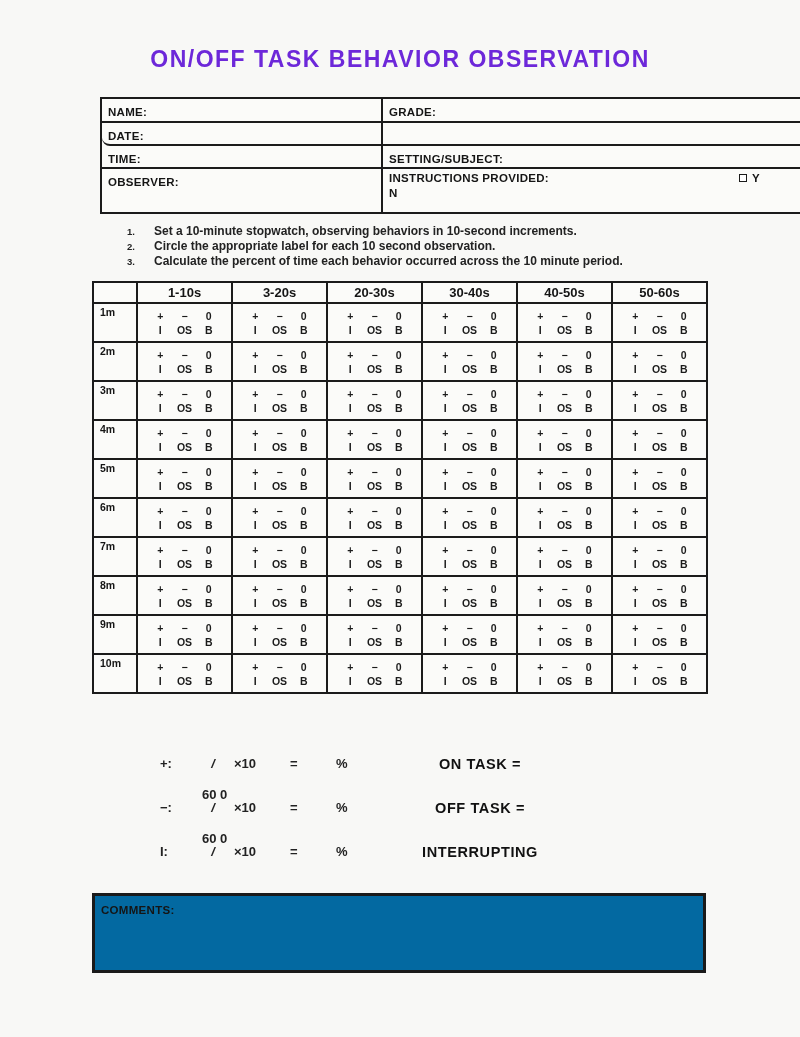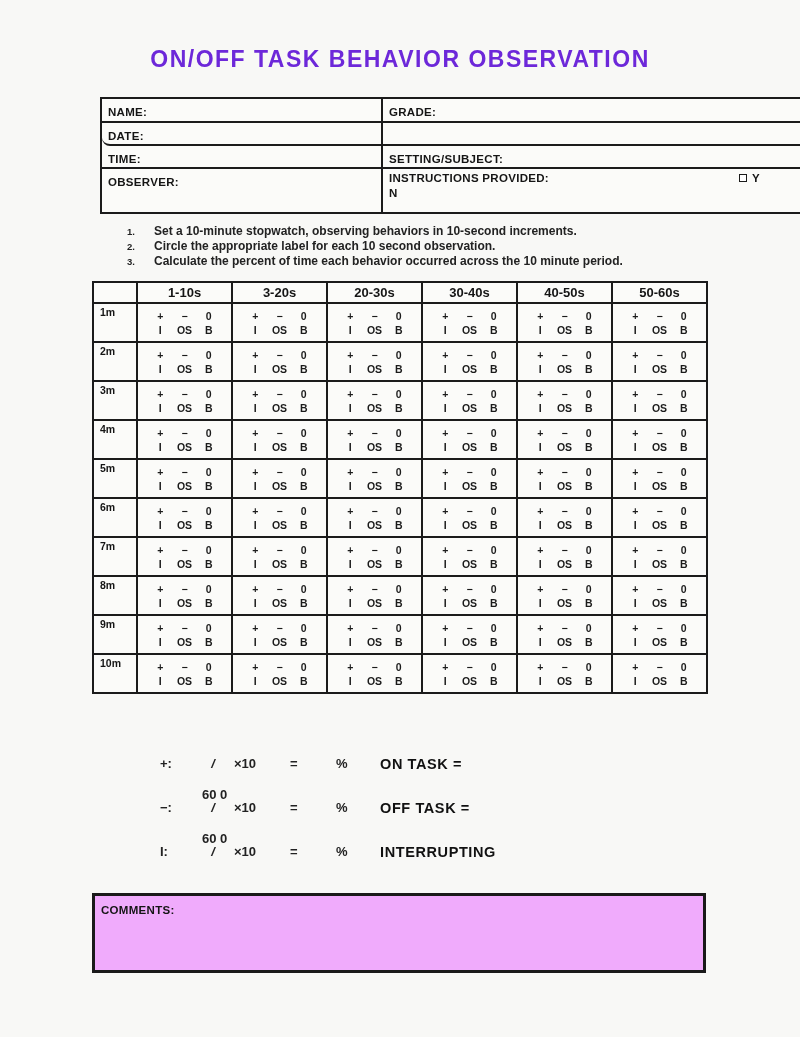--- a/index.html
+++ b/index.html
@@ -57,27 +57,27 @@
 
   
   .summary { position: absolute; left: 150px; top: 756px; width: 470px; }
   .sum-row { position: relative; display: flex; font-size: 13px; font-weight: 600; color: #222; height: 16px; }
   .sum-row.has-wrap { margin-bottom: 28px; }
   .s-sym { width: 50px; padding-left: 10px; }
   .s-frac { width: 26px; text-align: center; font-style: italic; }
   .s-mult { width: 60px; padding-left: 8px; }
   .s-eq { width: 44px; padding-left: 4px; }
   .s-pct { width: 50px; padding-left: 6px; }
-  .s-label { width: 200px; font-size: 14.5px; font-weight: bold; color: #111; letter-spacing: 0.6px; }
+  .s-label { width: 200px; text-align: center; font-size: 14.5px; font-weight: bold; color: #111; letter-spacing: 0.6px; }
   .s-wrap { position: absolute; left: 52px; top: 31px; font-size: 13px; font-weight: 600; }
 
   
   .comments-box {
     position: absolute; left: 92px; top: 893px; width: 614px; height: 80px;
-    border: 3px solid #1a1a1a; background: #f0abfc; padding: 4px 6px;
+    border: 3px solid #1a1a1a; background: #0369a1; padding: 4px 6px;
   }
   .comments-label { font-size: 11.5px; font-weight: bold; letter-spacing: 0.3px; }
 </style>
 </head>
 <body>
 
 <div class="title">ON/OFF TASK BEHAVIOR OBSERVATION</div>
 
 <div class="info-table">
   <div class="info-row r1">

